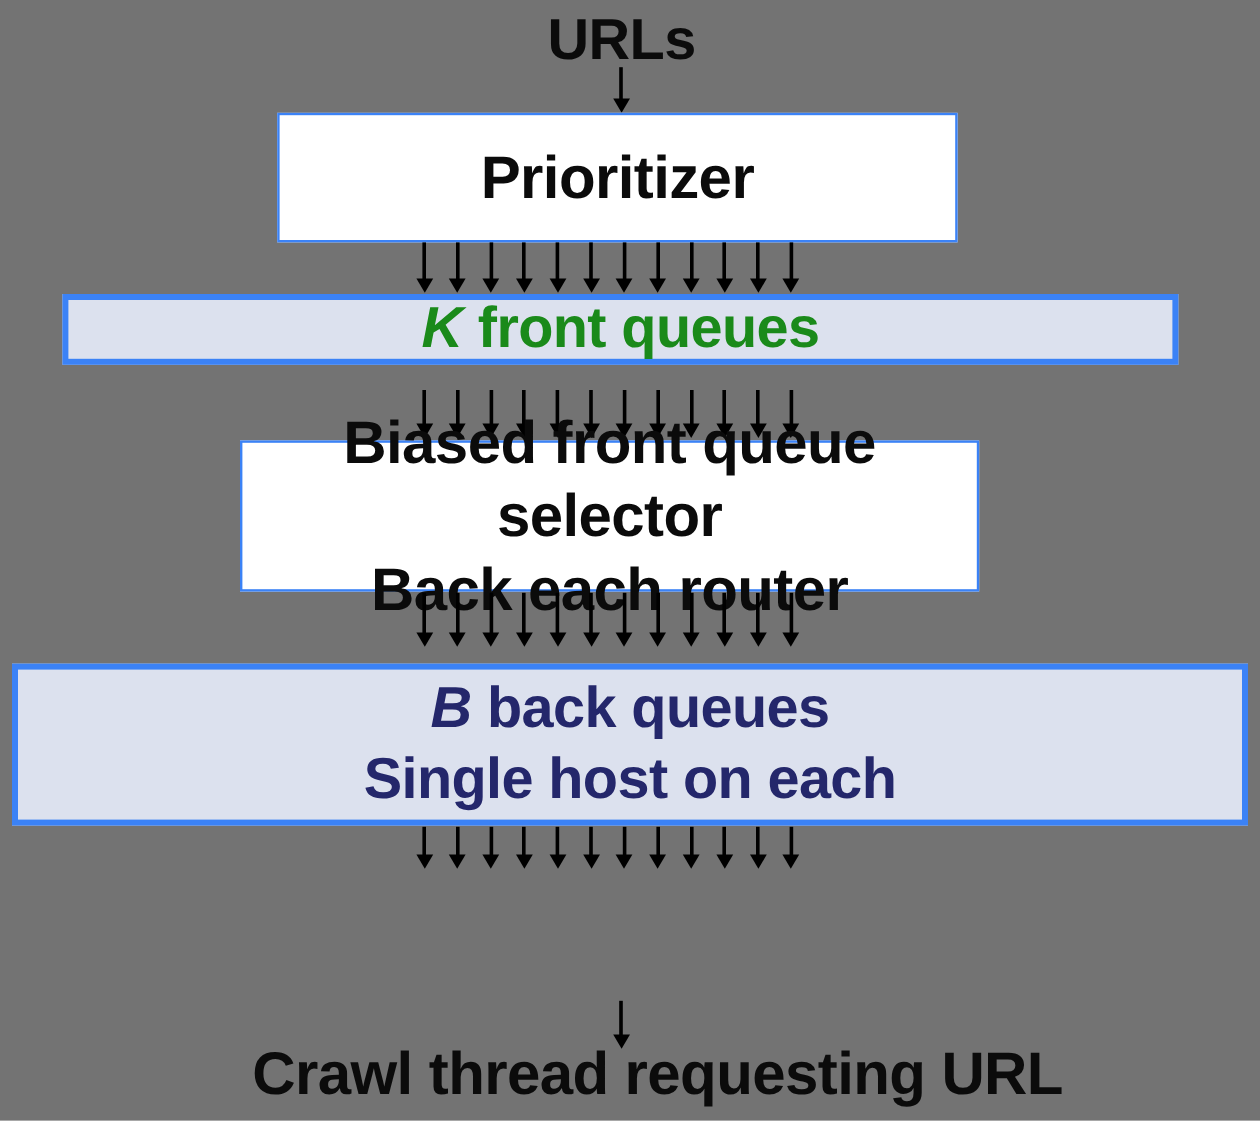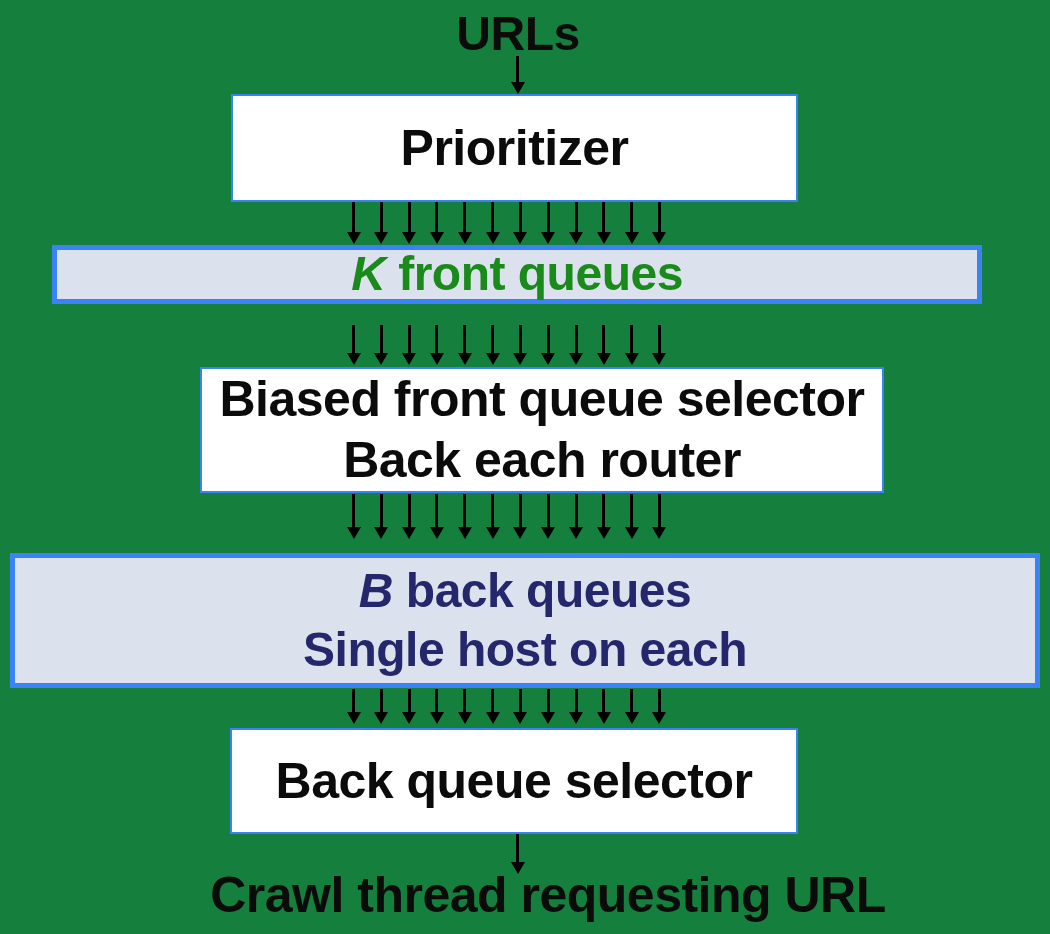--- a/index.html
+++ b/index.html
@@ -1,20 +1,20 @@
 <!DOCTYPE html>
 <html><head>
 <meta charset="utf-8">
 <style>
   html, body { margin: 0; padding: 0; background: #ffffff; }
   .canvas {
     position: relative;
     width: 1050px;
     height: 934px;
-    background: #15803d;
+    background: #737373;
     font-family: "Liberation Sans", sans-serif;
     font-weight: bold;
     color: #0b0b0b;
     overflow: hidden;
   }
   .diagram-label {
     position: absolute;
     transform: translateX(-50%);
     white-space: nowrap;
     letter-spacing: -0.5px;
@@ -35,21 +35,21 @@
     text-align: center;
     letter-spacing: -0.5px;
     line-height: 1.22;
   }
   .box.shaded {
     background: #dce1ee;
     border-width: 5px;
   }
   .box-prioritizer { left: 231px; top: 94px;  width: 567px;  height: 108px; font-size: 50px; }
   .box-front-queues { left: 52px; top: 245px; width: 930px;  height: 59px;  font-size: 48px; color: #1a8a1a; }
-  .box-selector-router { left: 200px; top: 367px; width: 684px; height: 126px; font-size: 50px; }
+  .box-selector-router { left: 200px; top: 367px; width: 616px; height: 126px; font-size: 50px; }
   .box-back-queues { left: 10px; top: 553px; width: 1030px; height: 135px; font-size: 48px; color: #24276b; }
   .box-back-queue-selector { left: 230px; top: 728px; width: 568px; height: 106px; font-size: 50px; }
 
   .italic-var { font-style: italic; }
 
   
   .arrow {
     position: relative;
     width: 15px;
     height: 100%;
@@ -168,21 +168,18 @@
       <div class="arrow"></div>
       <div class="arrow"></div>
       <div class="arrow"></div>
       <div class="arrow"></div>
       <div class="arrow"></div>
       <div class="arrow"></div>
       <div class="arrow"></div>
       <div class="arrow"></div>
     </div>
 
-  <div class="box box-back-queue-selector">
-    <span>Back queue selector</span>
-  </div>
 
   <div class="arrow single-arrow single-arrow-bottom"></div>
 
   <div class="diagram-label bottom-label">Crawl thread requesting URL</div>
 
 </div>
 
 </body></html>

